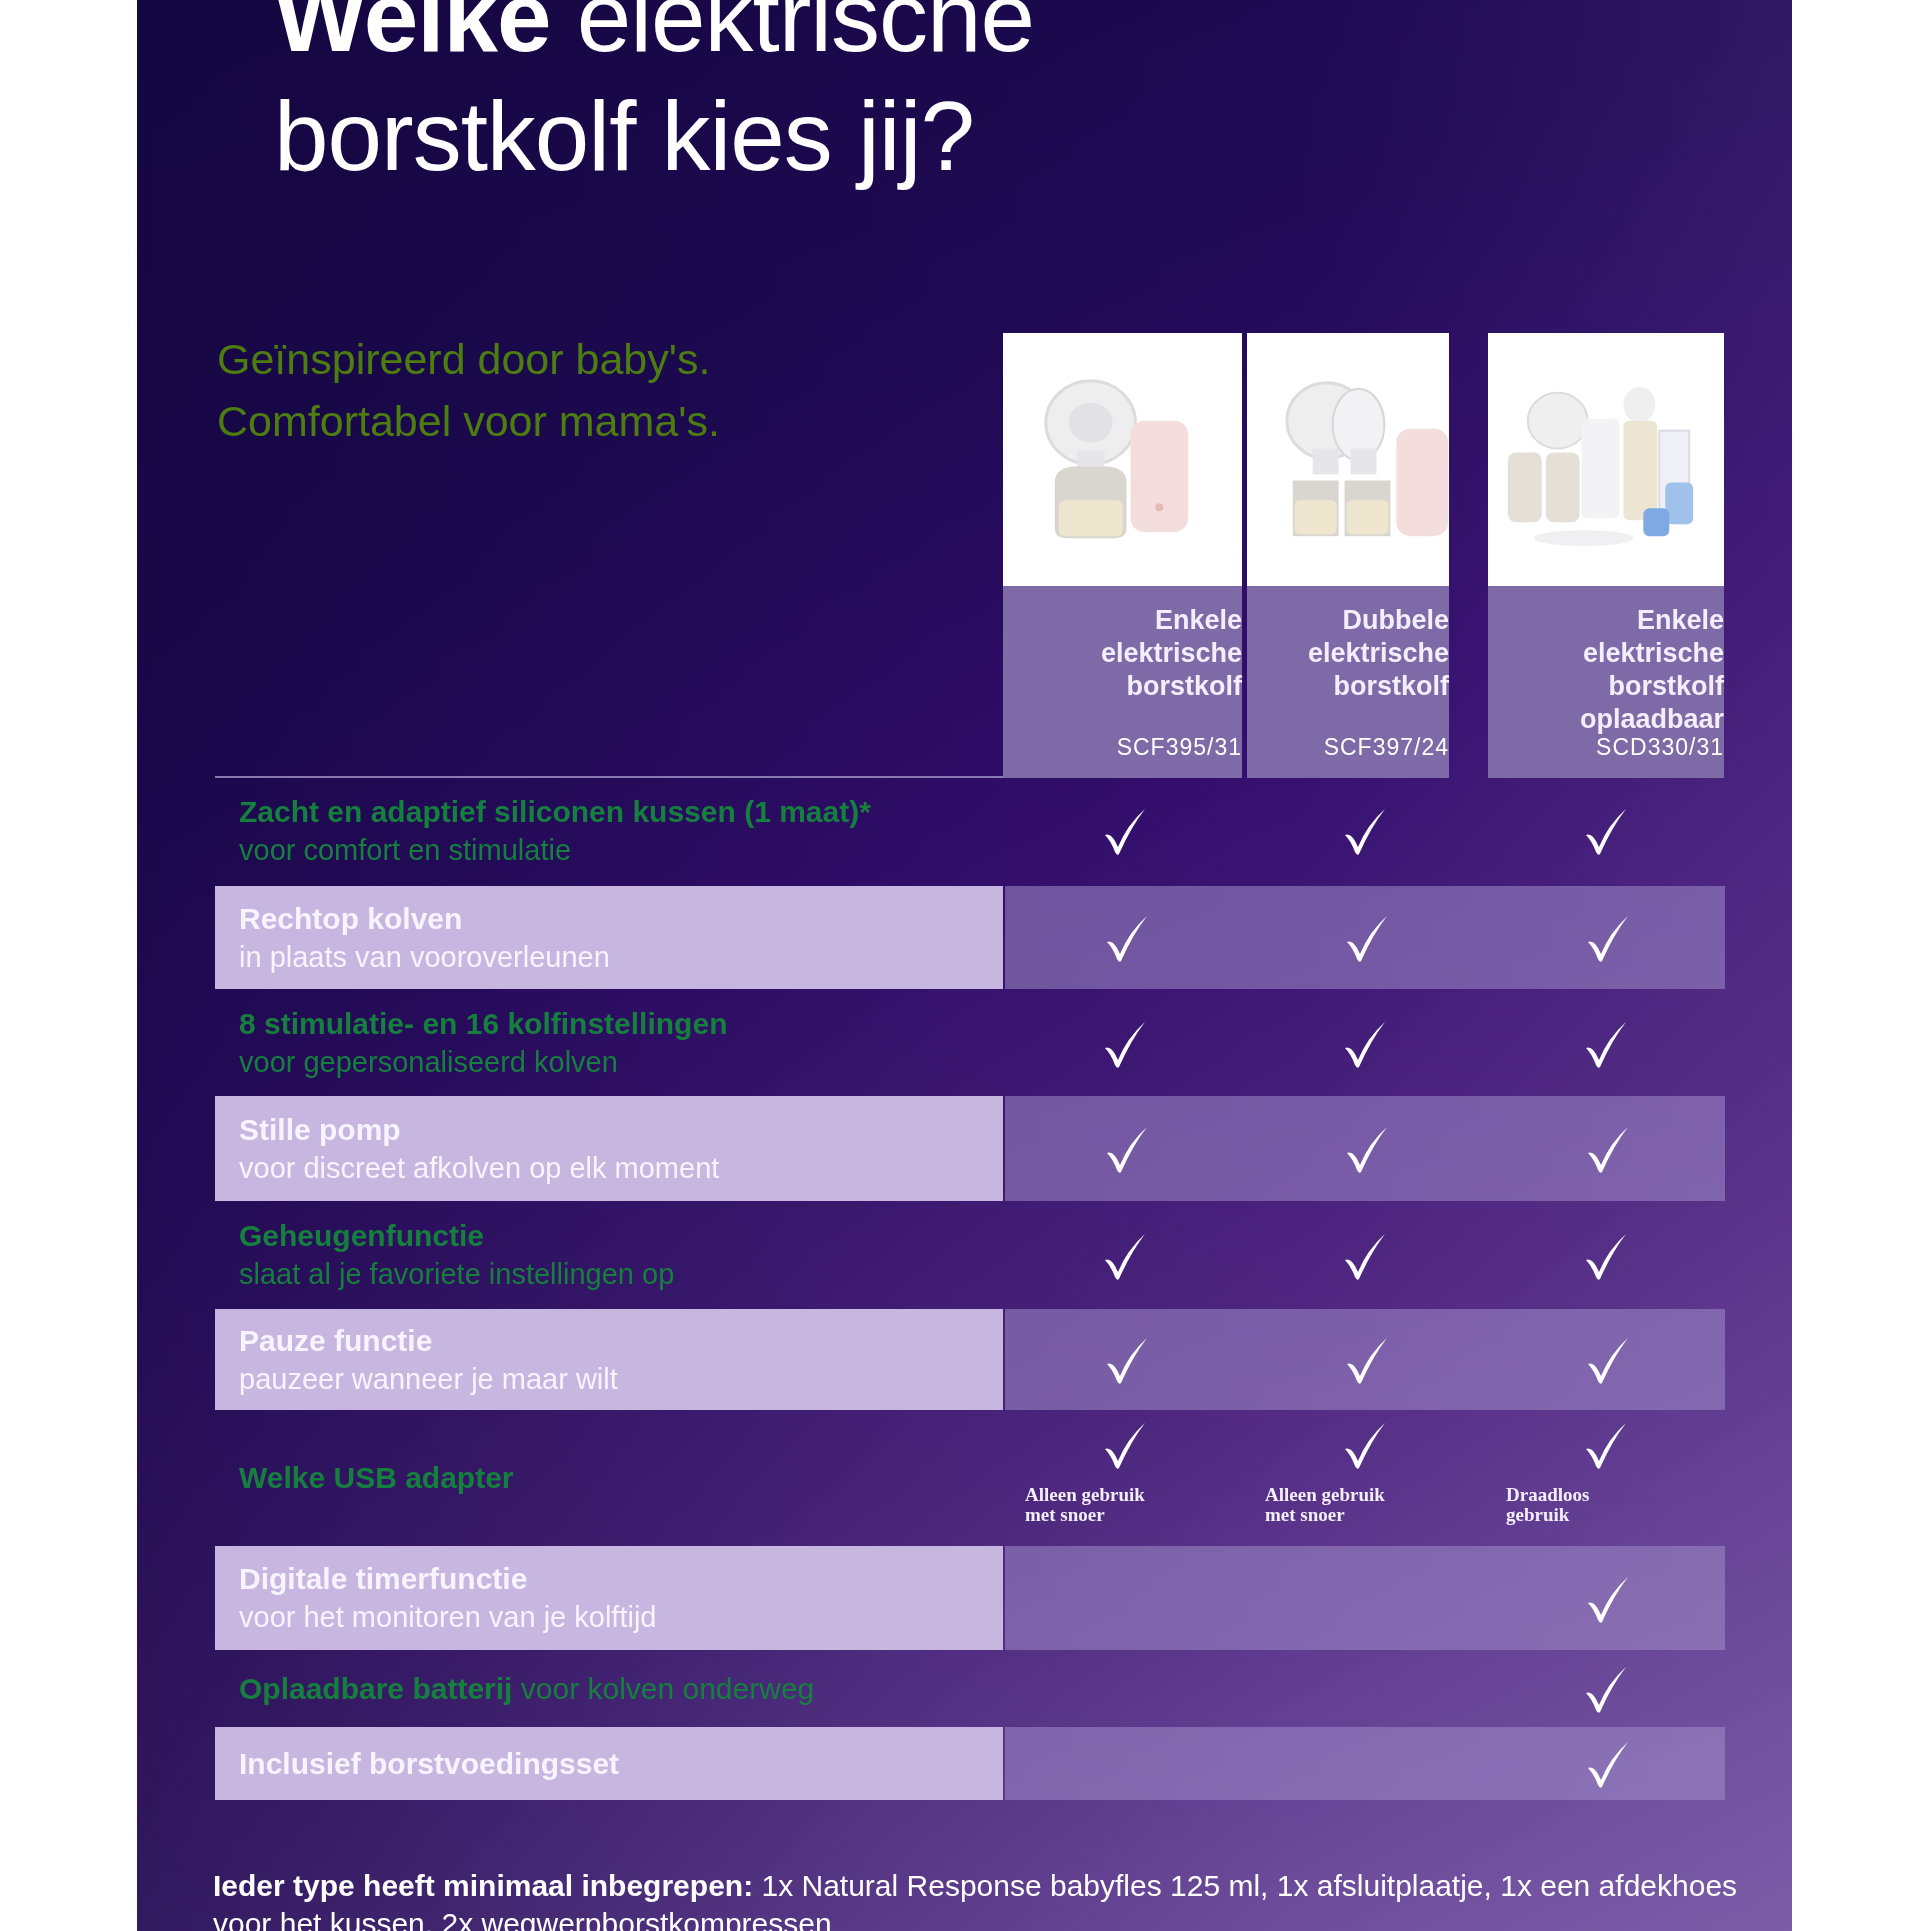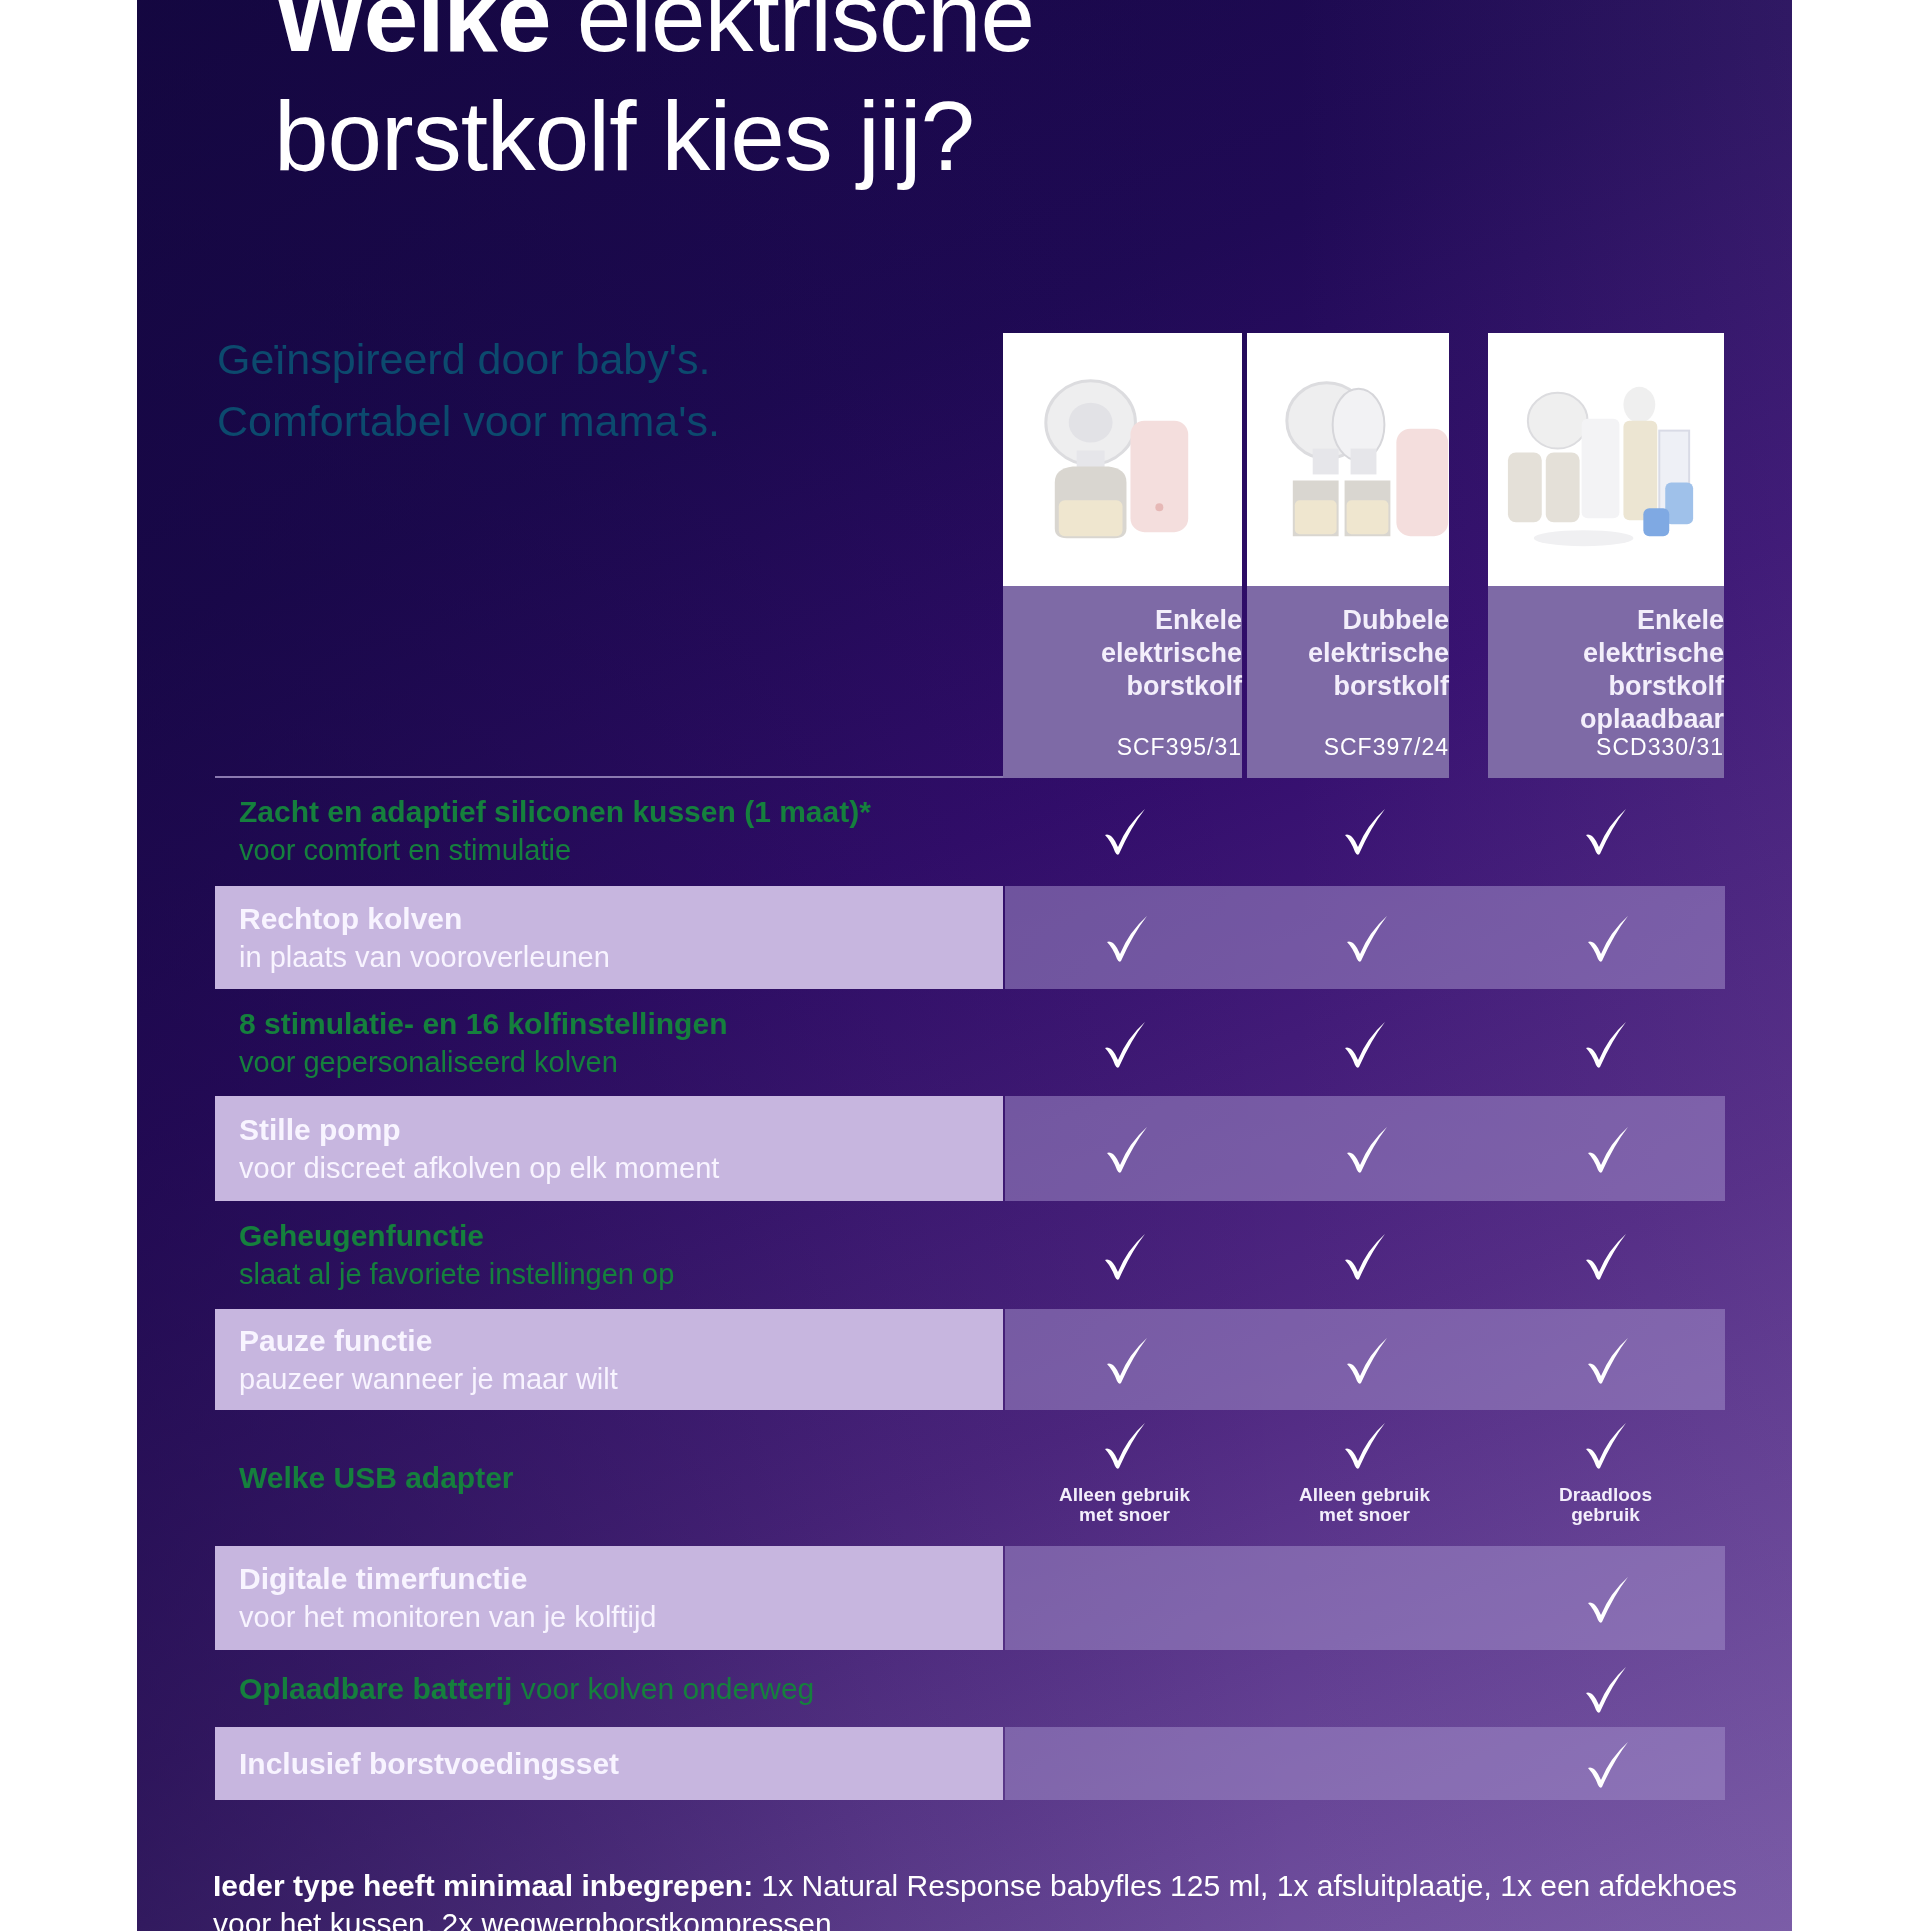--- a/index.html
+++ b/index.html
@@ -17,21 +17,21 @@
     content:""; position:absolute; inset:0;
     background: linear-gradient(90deg, rgba(18,6,60,0.55) 0%, rgba(18,6,60,0.15) 45%, rgba(255,255,255,0) 70%, rgba(140,110,180,0.15) 100%);
     pointer-events:none;
   }
   .title {
     position:absolute; left:274px; top:-42px; color:#fff; font-size:98px; line-height:119px;
     letter-spacing:-1px; z-index:2; margin:0; font-weight:normal;
   }
   .title b { font-weight:bold; }
   .subtitle {
-    position:absolute; left:217px; top:328px; color:#0c4a6e; font-size:43px; line-height:62px; z-index:2;
+    position:absolute; left:217px; top:328px; color:#4d7c0f; font-size:43px; line-height:62px; z-index:2;
   }
   .subtitle div { white-space:nowrap; }
 
   .card {
     position:absolute; top:333px; height:445px; z-index:2;
     background:#7e6aa6; display:flex; flex-direction:column;
   }
   .card .img {
     height:253px; background:#ffffff; position:relative; overflow:hidden;
   }
@@ -54,22 +54,22 @@
   .row .cells { position:absolute; left:788px; right:0; top:0; bottom:0; }
   .row.light .label { background:#c7b6df; color:#f8f4ff; }
   .row.light .cells { background:rgba(160,140,200,0.55); left:790px; }
   .row .label .main { font-weight:bold; font-size:30px; line-height:38px; white-space:nowrap; }
   .row .label .sub { font-size:29px; line-height:38px; white-space:nowrap; }
   .check {
     position:absolute; width:50px; height:52px; margin-left:-25px;
   }
   .check svg { width:100%; height:100%; }
   .note {
-    position:absolute; width:199px; margin-left:-99px; text-align:center; color:#f3eefb;
-    font-size:19px; line-height:20px; font-weight:bold;
+    position:absolute; width:199px; margin-left:-99px; text-align:left; color:#f3eefb;
+    font-size:19px; line-height:20px; font-weight:bold;font-family:Liberation Serif, serif;
   }
   .footnote {
     position:absolute; left:213px; top:1867px; width:1532px; color:#fff; font-size:30px; line-height:38px; z-index:2;
   }
   .footnote b { font-weight:bold; }
 </style>
 </head>
 <body>
 
 <div class="panel"></div>

